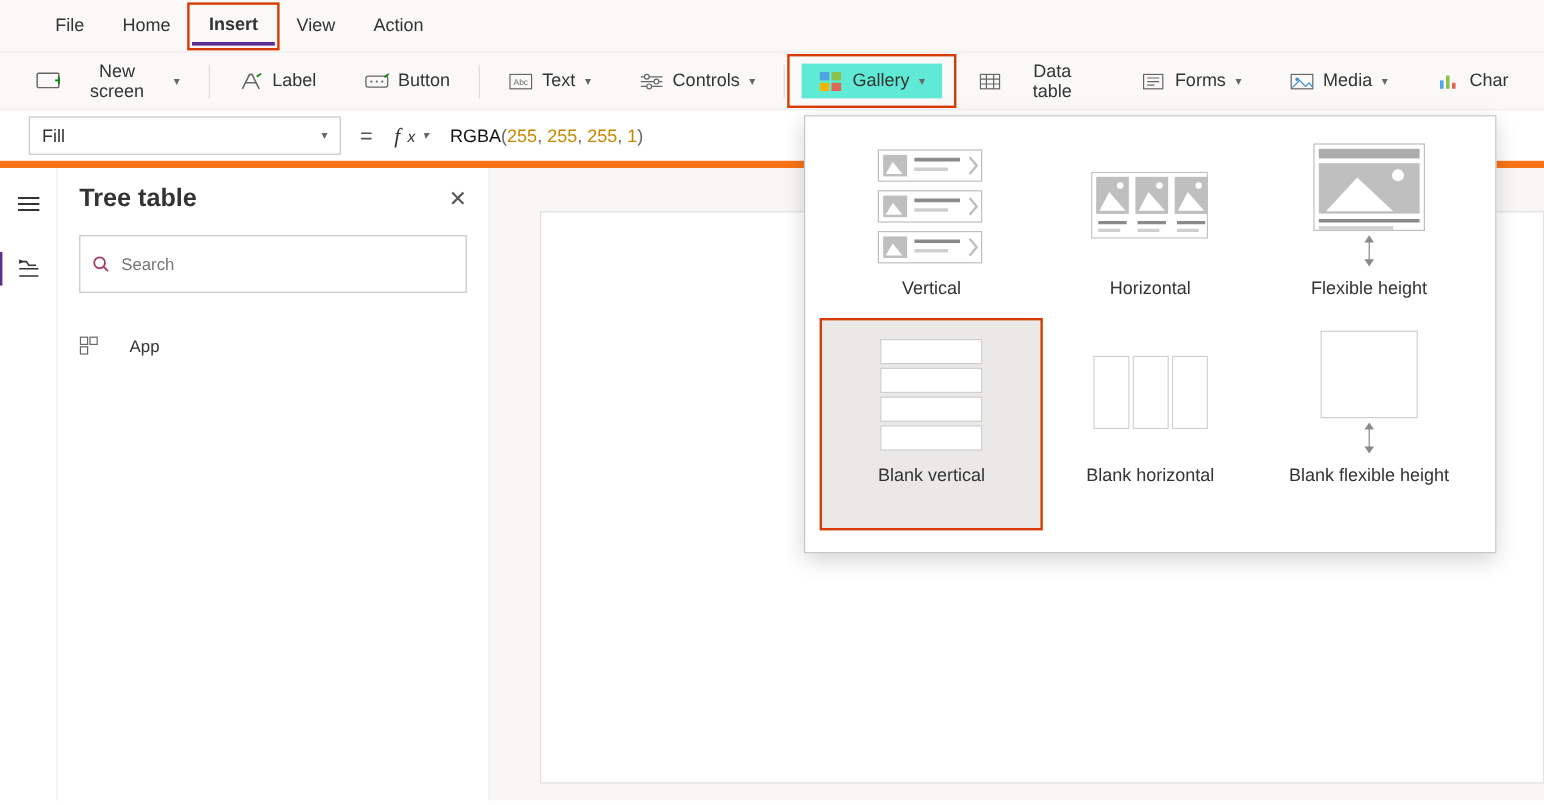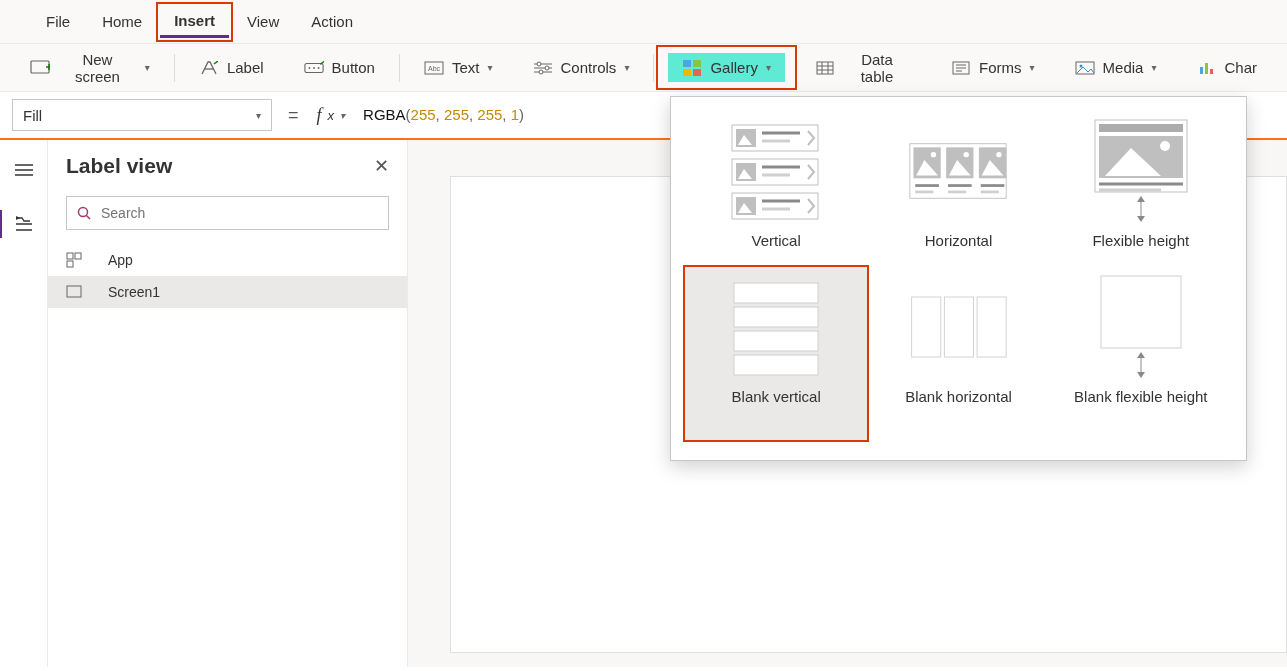--- a/index.html
+++ b/index.html
@@ -14,42 +14,42 @@
   
   .toolbar { display: flex; align-items: center; height: 48px; background: #faf9f8; border-bottom: 1px solid #edebe9; padding: 0 10px; }
   .toolbar-btn { display: flex; align-items: center; gap: 8px; padding: 6px 14px; margin: 0 6px; cursor: pointer; color: #333; font-size: 15px; background: transparent; border: none; }
   .toolbar-btn .icon-slot { width: 20px; height: 16px; display: flex; align-items: center; justify-content: center; }
   .toolbar-btn.gallery-active { background: #5eead4; }
   .gallery-highlight-box { outline: 2px solid #d83b01; padding: 6px 4px; display:flex; align-items:center; }
   .toolbar-sep { width: 1px; height: 28px; background: #dcdcdc; margin: 0 4px; }
   .chev { font-size: 10px; color: #666; }
 
   
-  .formula-row { display: flex; align-items: center; height: 48px; border-bottom: 2px solid #f97316; padding: 0 12px; background:#fff; }
+  .formula-row { display: flex; align-items: center; height: 48px; border-bottom: 6px solid #f97316; padding: 0 24px; background:#fff; }
   .property-select { display: flex; align-items: center; justify-content: space-between; border: 1px solid #c8c6c4; height: 32px; width: 260px; padding: 0 10px; margin-right: 16px; font-size:15px; cursor:pointer; }
   .equals { font-size: 18px; margin-right: 18px; color:#555; }
   .fx-box { display:flex; align-items:center; gap:6px; margin-right:18px; font-family:"Segoe UI", serif; font-style: italic; font-size:18px; cursor:pointer; }
   .formula-input { flex: 1; font-family: Consolas, monospace; font-size: 15px; border: none; outline: none; background:transparent; }
   .tok-fn { color:#111; }
   .tok-num { color:#c58800; }
   .tok-pun { color:#666; }
 
   
   .body-area { display: flex; height: calc(671px - 48px - 48px - 48px); position: relative; }
 
   .rail { width: 48px; border-right: 1px solid #edebe9; display:flex; flex-direction:column; align-items:center; padding-top:14px; gap:22px; }
   .rail-btn { width:32px; height:32px; display:flex; align-items:center; justify-content:center; cursor:pointer; color:#333; }
   .rail-btn.active { position:relative; }
   .rail-btn.active::before { content:""; position:absolute; left:-9px; top:2px; bottom:2px; width:3px; background:#5b2e91; }
 
   .tree-panel { width: 360px; border-right: 1px solid #edebe9; background:#fff; display:flex; flex-direction:column; }
   .tree-header { display:flex; align-items:center; justify-content:space-between; padding: 14px 18px 8px 18px; }
   .tree-header h2 { font-size: 21px; font-weight:600; }
   .close-x { cursor:pointer; font-size:18px; color:#555; }
-  .search-box { margin: 10px 18px 14px 18px; display:flex; align-items:center; gap:10px; border:1px solid #c8c6c4; height:34px; padding:0 10px; }
+  .search-box { margin: 10px 18px 28px 18px; display:flex; align-items:center; gap:10px; border:1px solid #c8c6c4; height:48px; padding:0 10px; }
   .search-box input { border:none; outline:none; flex:1; font-size:14px; }
   .tree-list { flex:1; }
   .tree-item { display:flex; align-items:center; gap:26px; padding:8px 18px; cursor:pointer; font-size:14px; }
   .tree-item.selected { background:#eae9e8; }
 
   .canvas-area { flex:1; background:#f8f7f6; position:relative; overflow:hidden; }
   .canvas-white { position:absolute; left:42px; top:36px; right:0; bottom:14px; background:#fff; border:1px solid #e1dfdd; }
 
   
   .gallery-panel { position:absolute; left:670px; top:96px; width:577px; background:#fff; border:1px solid #c8c6c4; box-shadow:0 6px 18px rgba(0,0,0,0.18); padding: 14px 14px 20px 14px; z-index:50; }
@@ -237,21 +237,21 @@
     <div class="rail-btn active">
       <svg width="18" height="16" viewBox="0 0 18 16">
           <path d="M1 2 L7 2 L9 5 L15 5 M1 8 L17 8 M1 14 L17 14" stroke="#333" fill="none" stroke-width="1.3"></path>
           <polygon points="1,0 1,4 5,2" fill="#333"></polygon>
         </svg>
     </div>
   </div>
 
   <div class="tree-panel">
     <div class="tree-header">
-      <h2>Label view</h2>
+      <h2>Tree table</h2>
       <span class="close-x">✕</span>
     </div>
     <div class="search-box">
       <span>
         <svg width="14" height="14" viewBox="0 0 14 14">
             <circle cx="6" cy="6" r="4.5" fill="none" stroke="#a33a6f" stroke-width="1.5"></circle>
             <line x1="9.5" y1="9.5" x2="13" y2="13" stroke="#a33a6f" stroke-width="1.5"></line>
           </svg>
       </span>
       <input type="text" placeholder="Search" style="">
@@ -259,28 +259,20 @@
     <div class="tree-list">
       <div class="tree-item">
         <span>
           <svg width="16" height="16" viewBox="0 0 16 16">
               <rect x="1" y="1" width="6" height="6" fill="none" stroke="#666"></rect>
               <rect x="9" y="1" width="6" height="6" fill="none" stroke="#666"></rect>
               <rect x="1" y="9" width="6" height="6" fill="none" stroke="#666"></rect>
             </svg>
         </span>
         <span>App</span>
-      </div>
-      <div class="tree-item selected">
-        <span>
-          <svg width="16" height="14" viewBox="0 0 16 14">
-              <rect x="1" y="1" width="14" height="11" fill="none" stroke="#666"></rect>
-            </svg>
-        </span>
-        <span>Screen1</span>
       </div>
     </div>
   </div>
 
   <div class="canvas-area">
     <div class="canvas-white"></div>
   </div>
 </div>
 
 <div class="gallery-panel">

